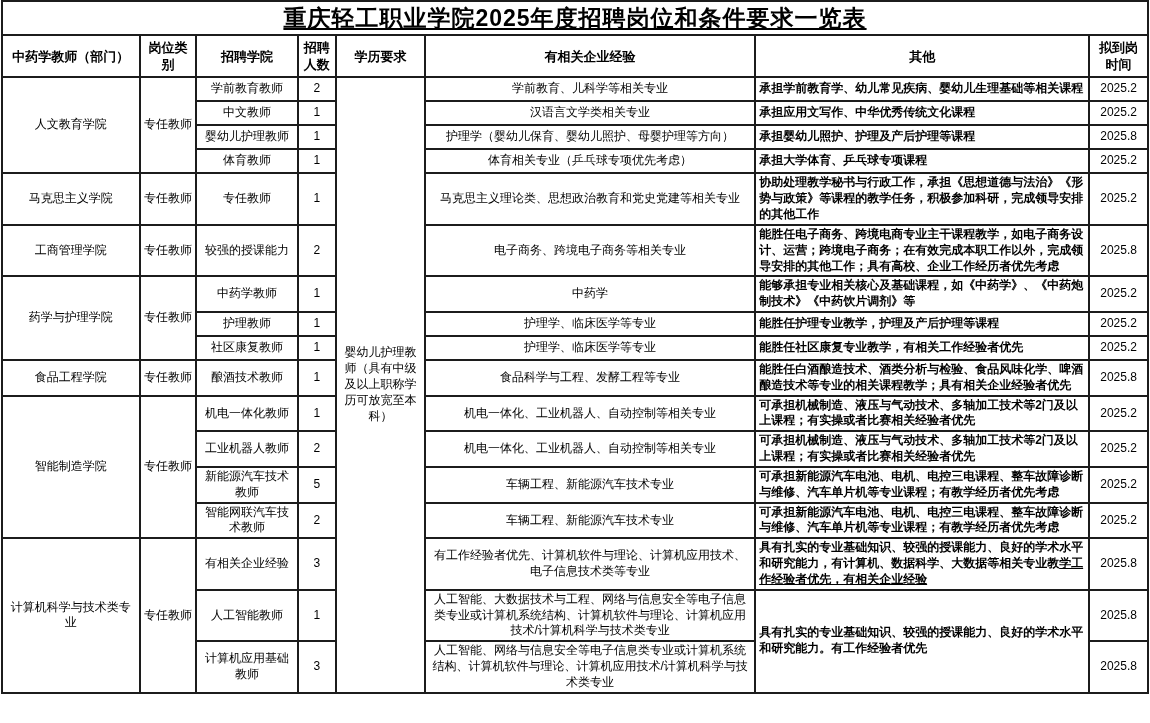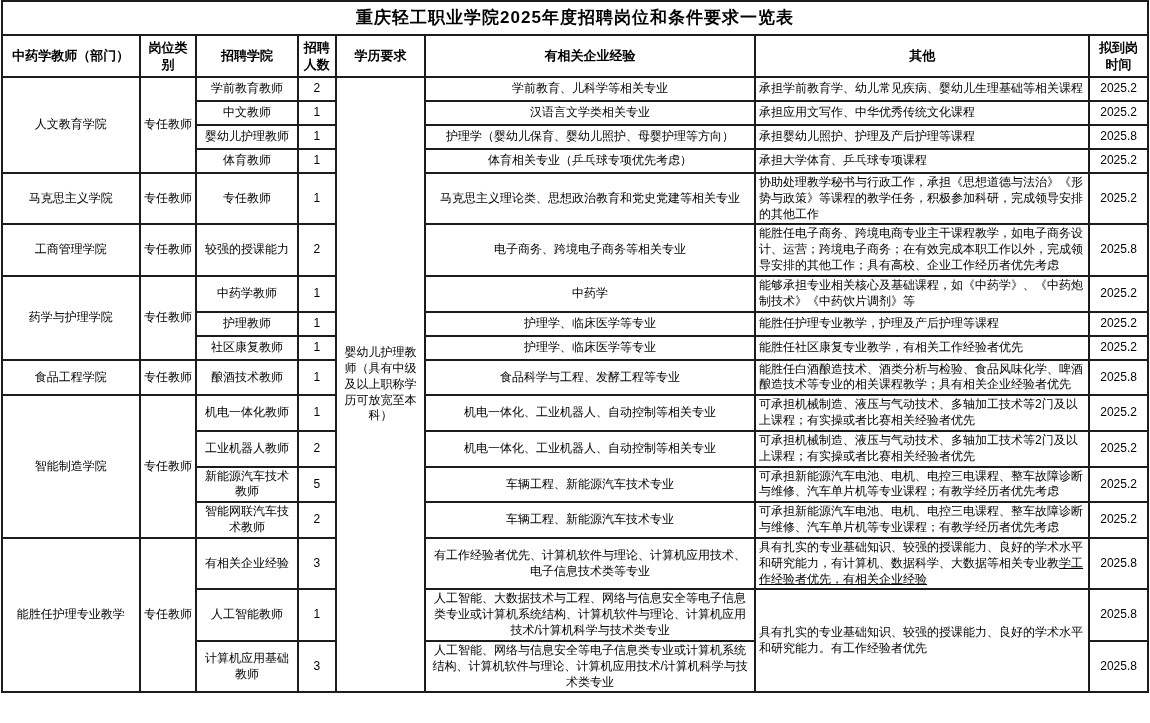--- a/index.html
+++ b/index.html
@@ -26,27 +26,28 @@
   }
   thead th{
     font-size:13px;
     font-weight:bold;
     white-space:pre-line;
     height:38px;
   }
   .title-cell{
     border:2px solid #1c1c1c;
     border-bottom:none;
-    font-size:17px;
+    font-size:23px;
     font-weight:bold;
     height:30px;
     letter-spacing:1px;
+    text-decoration:underline;
   }
   tbody tr{height:24px;}
-  td.c6{text-align:left;}
+  td.c6{text-align:left;font-weight:bold;}
   .u{text-decoration:underline;}
   
   col.c0{width:136px;} col.c1{width:56px;} col.c2{width:100px;} col.c3{width:38px;}
   col.c4{width:88px;}  col.c5{width:326px;} col.c6{width:330px;} col.c7{width:58px;}
 </style>
 </head>
 <body>
 
 <table>
   <colgroup>
@@ -182,21 +183,21 @@
         <td class="c7">2025.2</td>
       </tr>
       <tr>
         <td class="c2">智能网联汽车技术教师</td>
         <td class="c3">2</td>
         <td class="c5">车辆工程、新能源汽车技术专业</td>
         <td class="c6">可承担新能源汽车电池、电机、电控三电课程、整车故障诊断与维修、汽车单片机等专业课程；有教学经历者优先考虑</td>
         <td class="c7">2025.2</td>
       </tr>
       <tr>
-        <td rowspan="3" class="c0">能胜任护理专业教学</td>
+        <td rowspan="3" class="c0">计算机科学与技术类专业</td>
         <td rowspan="3" class="c1">专任教师</td>
         <td class="c2">有相关企业经验</td>
         <td class="c3">3</td>
         <td class="c5">有工作经验者优先、计算机软件与理论、计算机应用技术、电子信息技术类等专业</td>
         <td class="c6"><span>具有扎实的专业基础知识、较强的授课能力、良好的学术水平和研究能力，有计算机、数据科学、大数据等相关专业教</span><span class="u">学工作经验者优先，有相关企业经验</span></td>
         <td class="c7">2025.8</td>
       </tr>
       <tr>
         <td class="c2">人工智能教师</td>
         <td class="c3">1</td>

